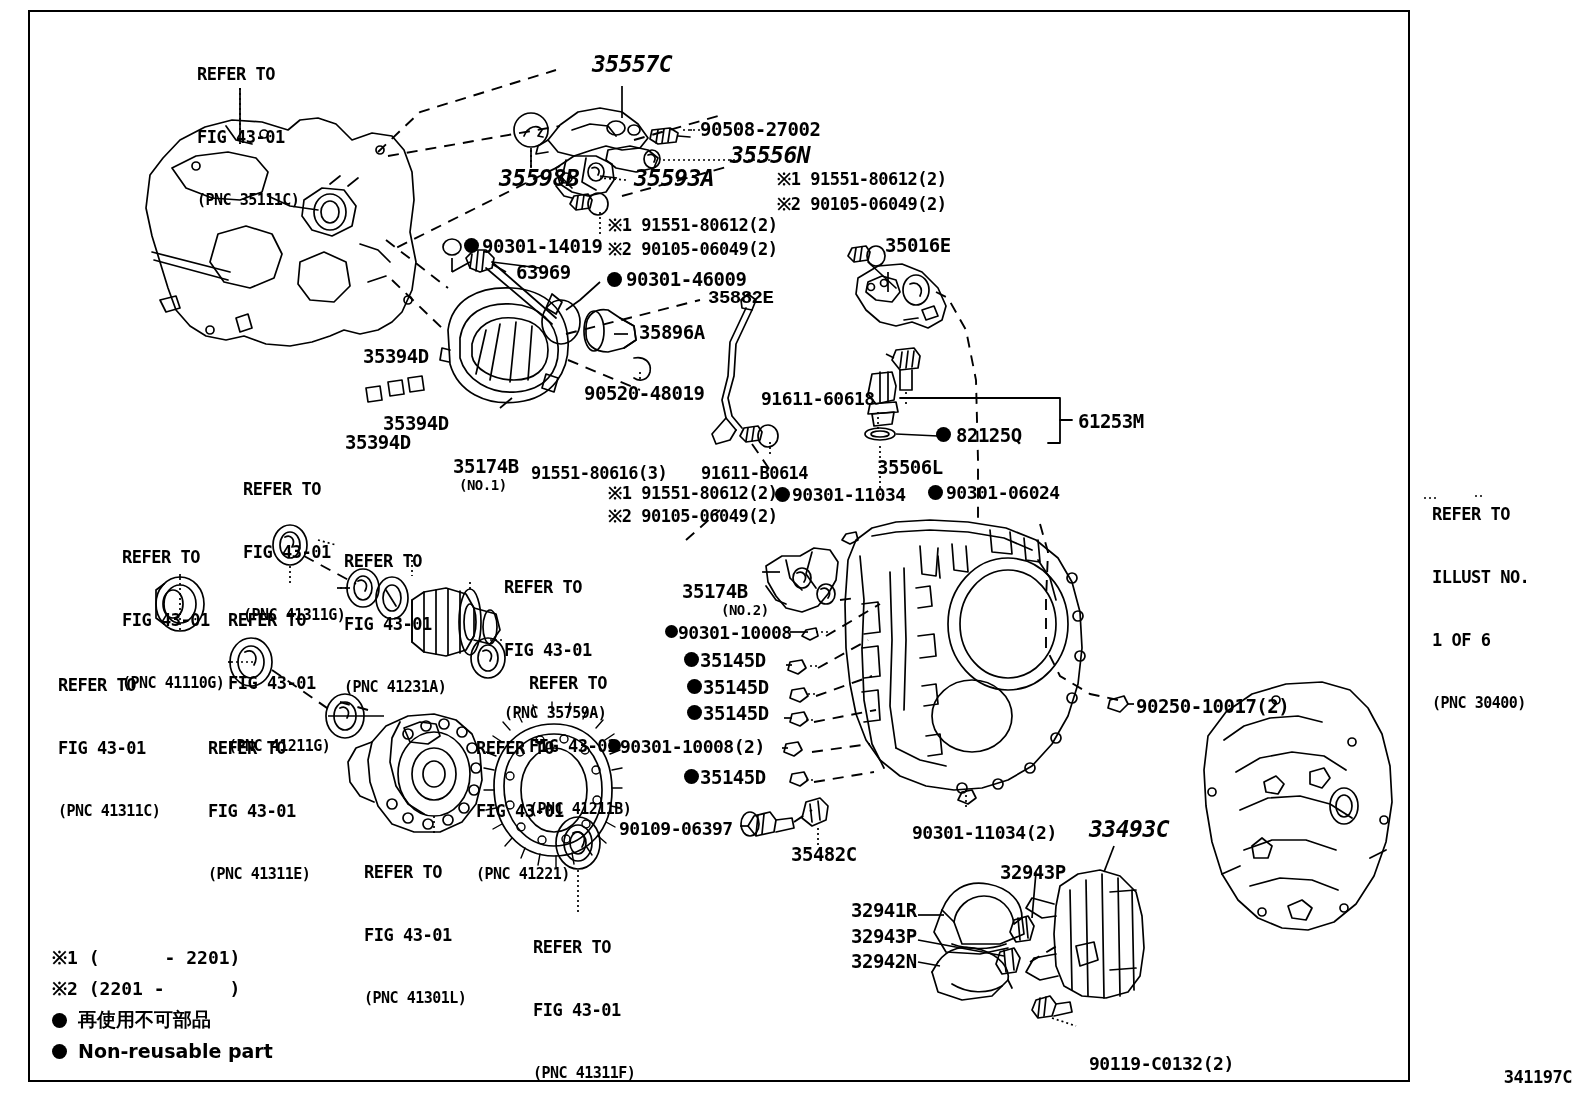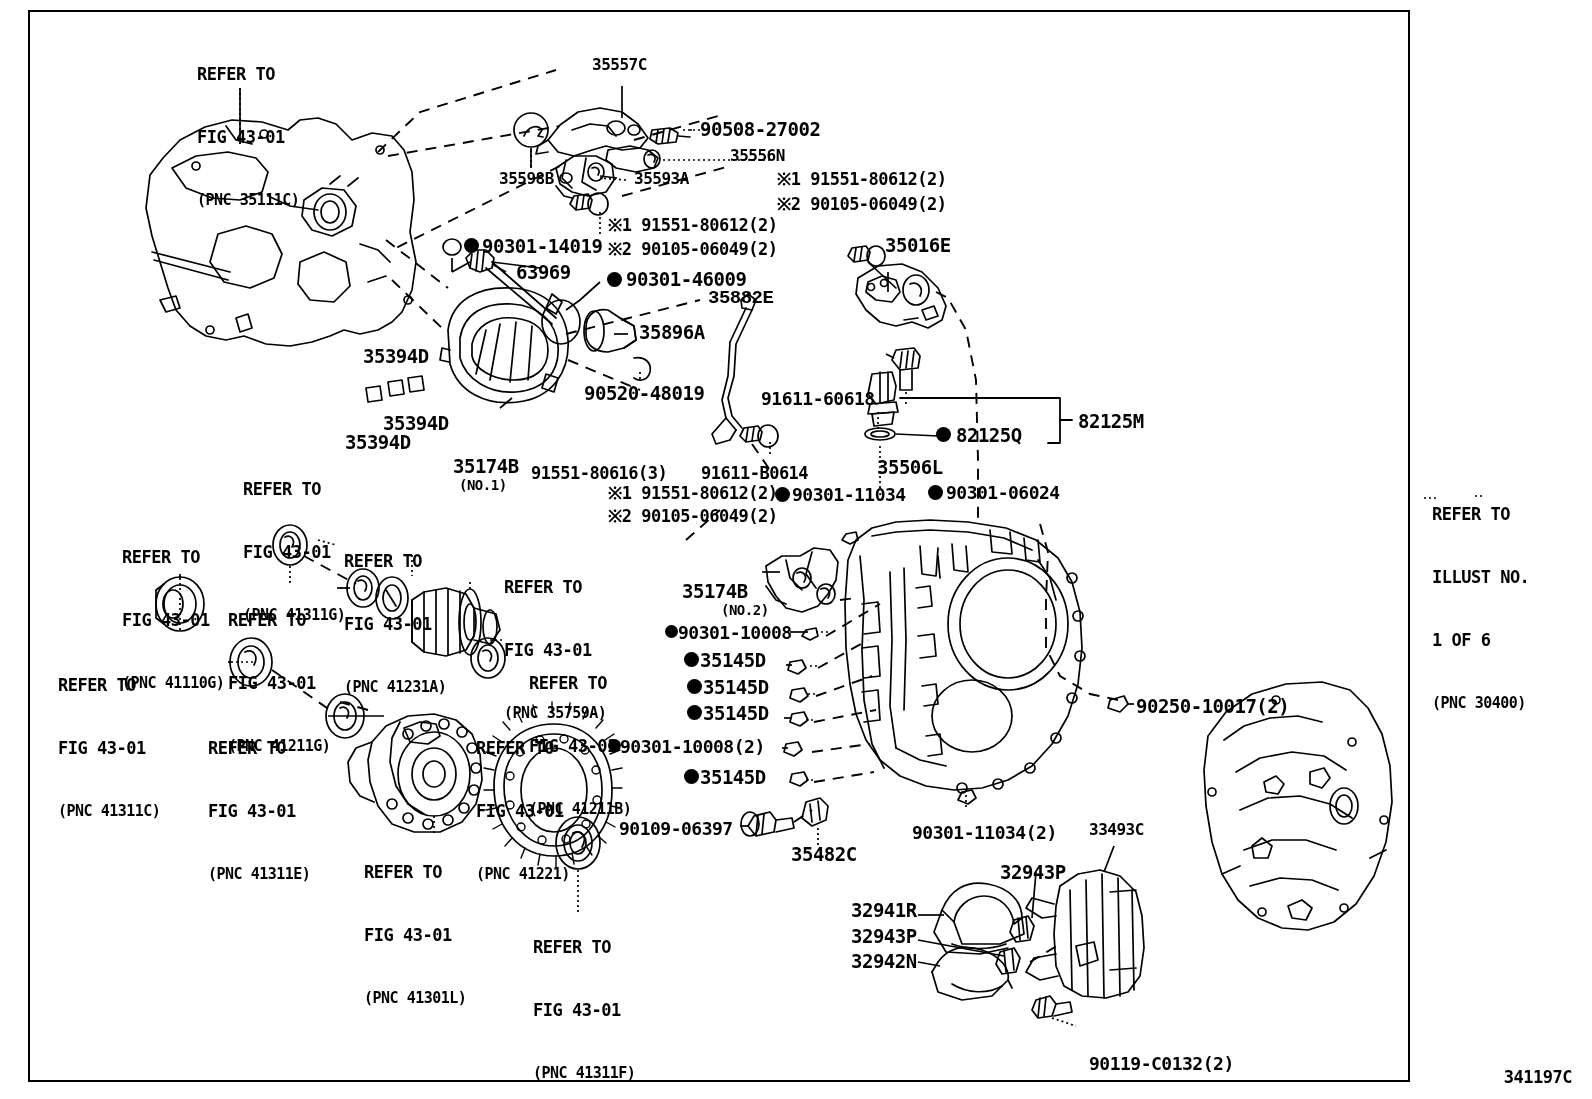--- a/index.html
+++ b/index.html
@@ -15,21 +15,21 @@
     position:absolute;left:28px;top:10px;width:1382px;height:1072px;
     border:2px solid #000;box-sizing:border-box;
   }
 
   
   .lbl{
     position:absolute;white-space:pre;
     font-family:"DejaVu Sans Mono","Liberation Mono",monospace;
     font-weight:bold;letter-spacing:-0.5px;
   }
-  .s20{font-size:16px;line-height:23px;}
+  .s20{font-size:23px;line-height:23px;font-style:italic;}
   .s19{font-size:19px;line-height:22px;}
   .s18{font-size:18px;line-height:21px;}
   .s17{font-size:17px;line-height:21px;}
   .refer{font-size:17px;line-height:21px;font-weight:bold;}
   .refer .pnc{font-size:15px;}
   .sub{font-size:14px;font-weight:bold;}
 
   
   .dot{
     position:absolute;width:15px;height:15px;border-radius:50%;
@@ -538,21 +538,21 @@
 
   <div class="dot" style="left:607px;top:272px;"></div>
   <div class="lbl s19" style="left:626px;top:268px;">90301-46009</div>
 
   <div class="lbl s19" style="left:708px;top:287px;font-family:Liberation Mono, monospace;">35882E</div>
   <div class="lbl s19" style="left:639px;top:321px;">35896A</div>
   <div class="lbl s19" style="left:584px;top:382px;">90520-48019</div>
 
   <div class="lbl s19" style="left:885px;top:234px;">35016E</div>
   <div class="lbl s18" style="left:761px;top:353px;margin-top:35px;">91611-60618</div>
-  <div class="lbl s19" style="left:1078px;top:410px;">82125M</div>
+  <div class="lbl s19" style="left:1078px;top:410px;">61253M</div>
   <div class="dot" style="left:936px;top:427px;"></div>
   <div class="lbl s19" style="left:956px;top:424px;">82125Q</div>
 
   <div class="lbl s19" style="left:363px;top:345px;">35394D</div>
   <div class="lbl s19" style="left:383px;top:412px;">35394D</div>
   <div class="lbl s19" style="left:345px;top:431px;">35394D</div>
 
   <div class="lbl s19" style="left:453px;top:455px;">35174B</div>
   <div class="lbl sub" style="left:459px;top:477px;">(NO.1)</div>
 
@@ -663,16 +663,32 @@
     <div class="pnc">(PNC 41311F)</div>
   </div>
 
   <div class="lbl refer illust">
     <div>REFER TO</div>
     <div>ILLUST NO.</div>
     <div>1 OF 6</div>
     <div class="pnc">(PNC 30400)</div>
   </div>
 
+  <div class="legend">
+    <div class="row">
+      <span class="rng">※1 (      - 2201)</span>
+    </div>
+    <div class="row">
+      <span class="rng">※2 (2201 -      )</span>
+    </div>
+    <div class="row">
+      <span class="ld"></span>
+      <span class="jp">再使用不可部品</span>
+    </div>
+    <div class="row">
+      <span class="ld"></span>
+      <span class="en">Non-reusable part</span>
+    </div>
+  </div>
 
   <div class="lbl drawid">341197C</div>
 
 </div>
 
 </body></html>

